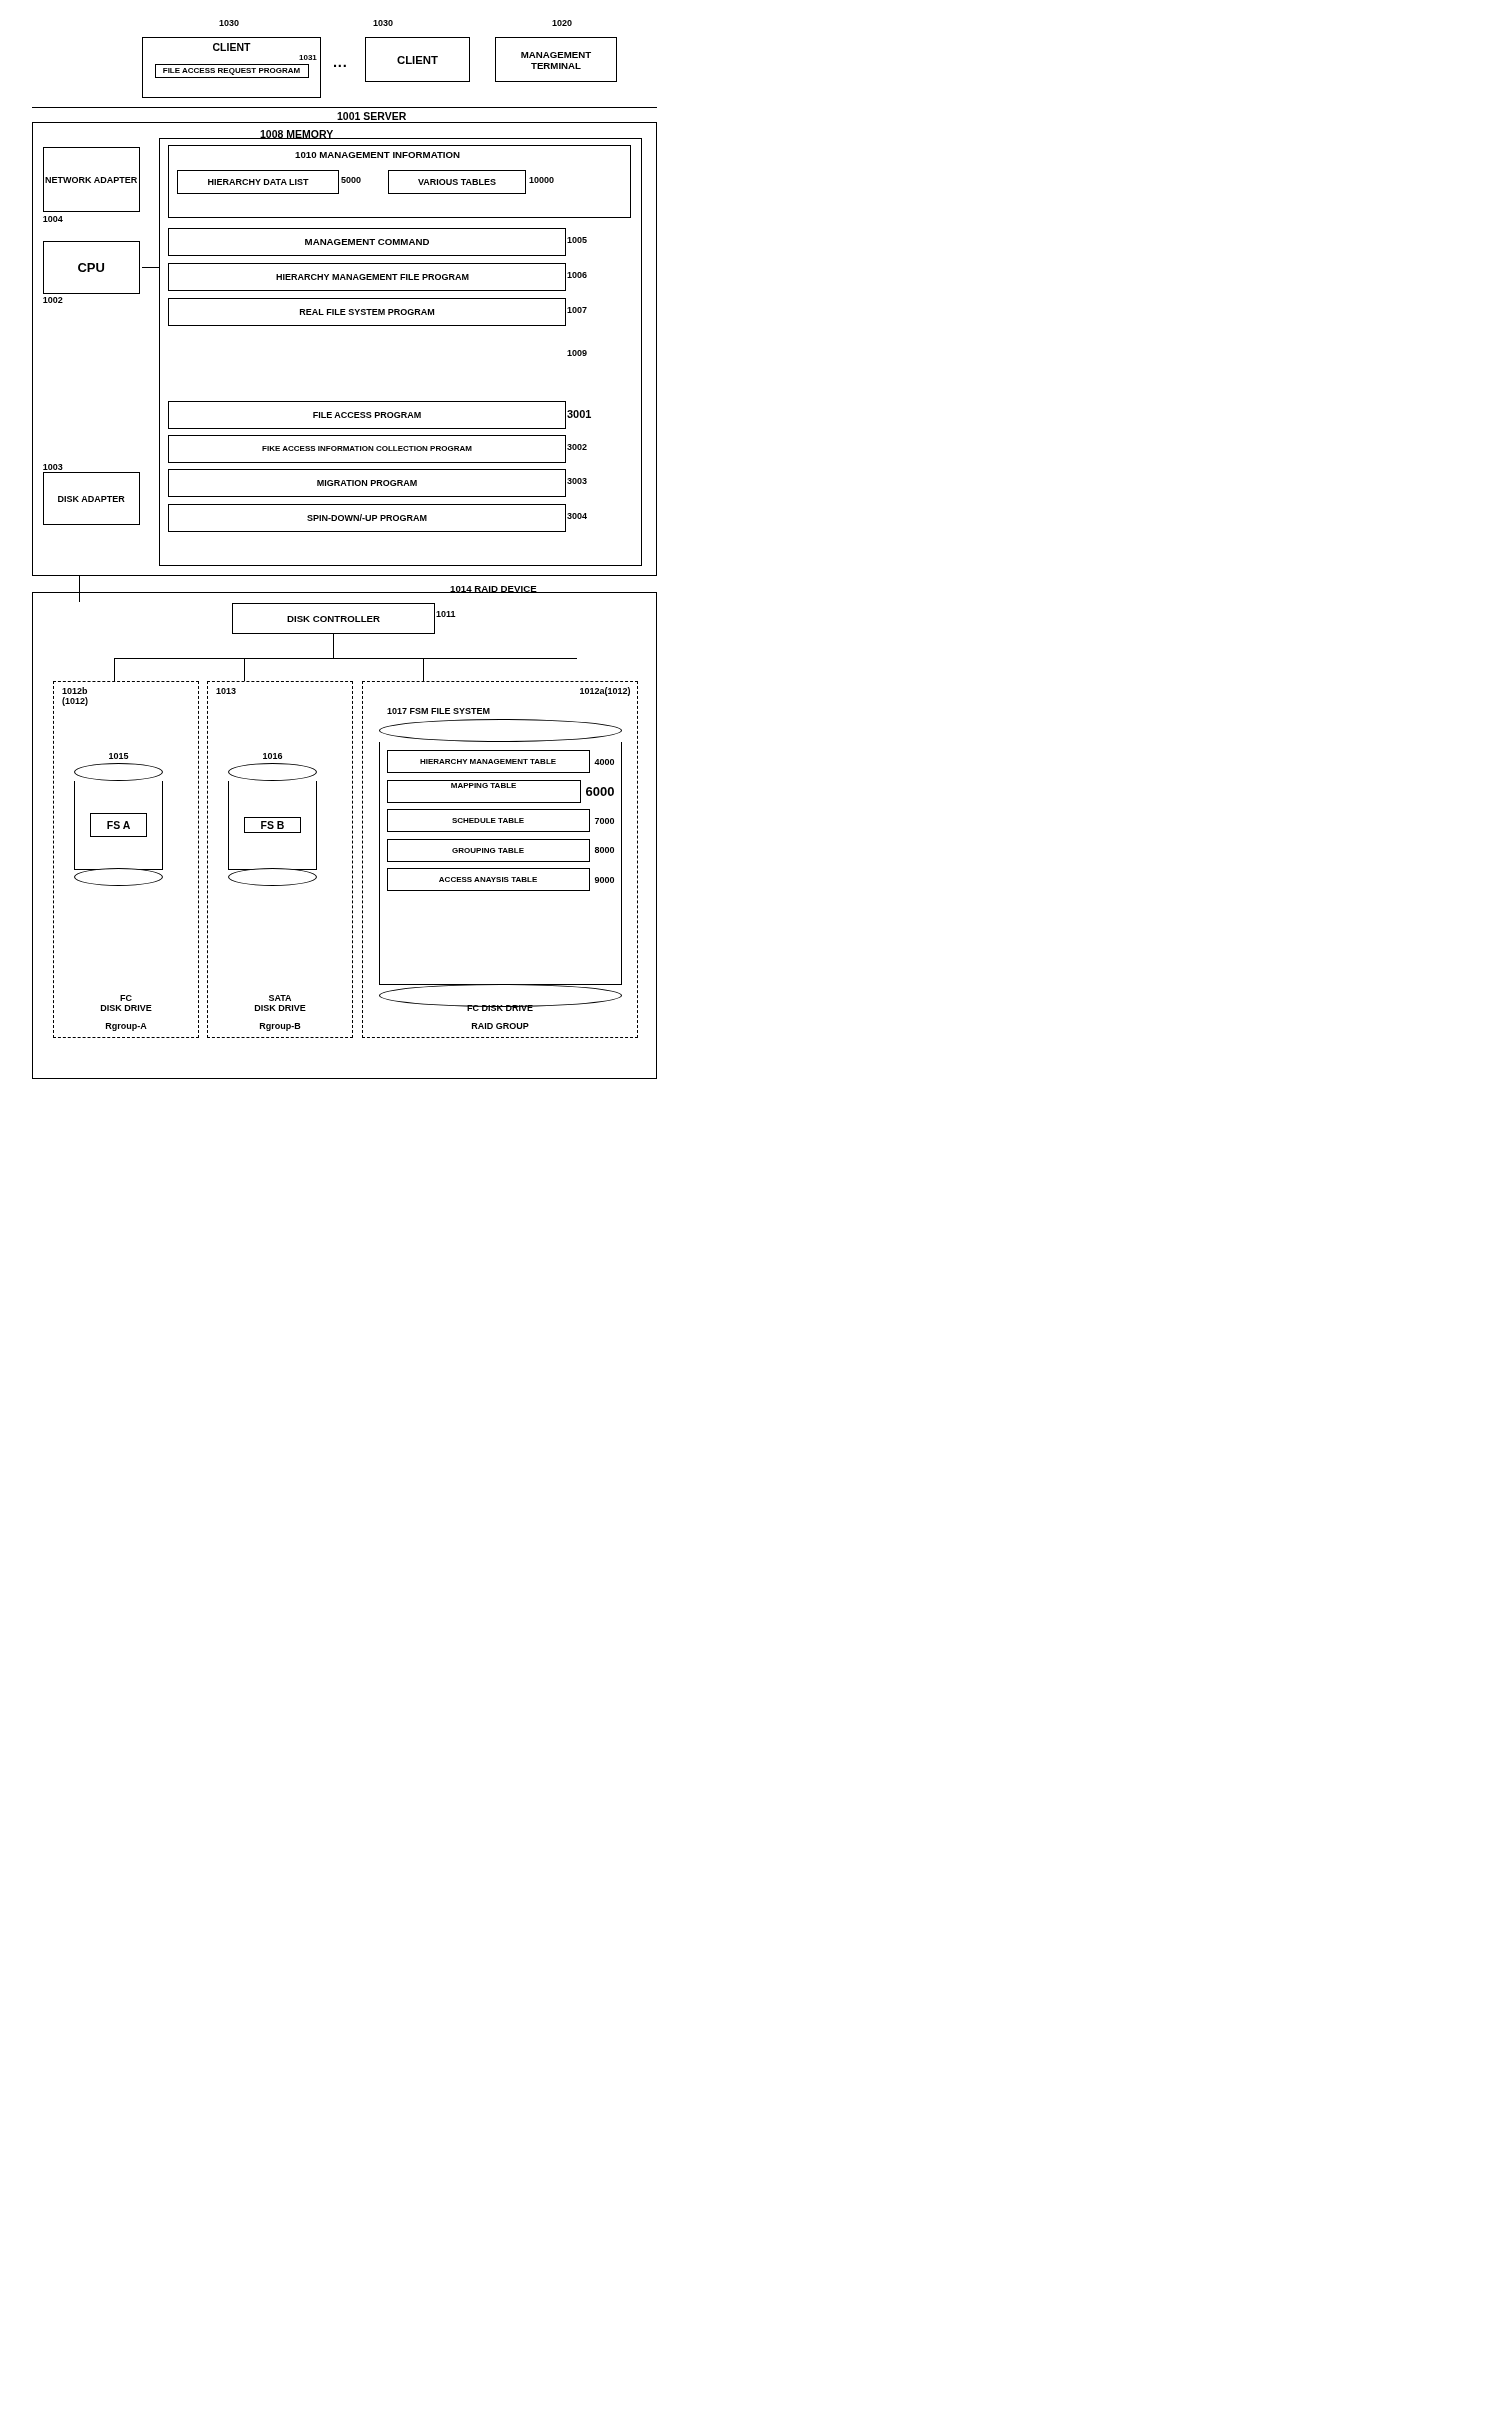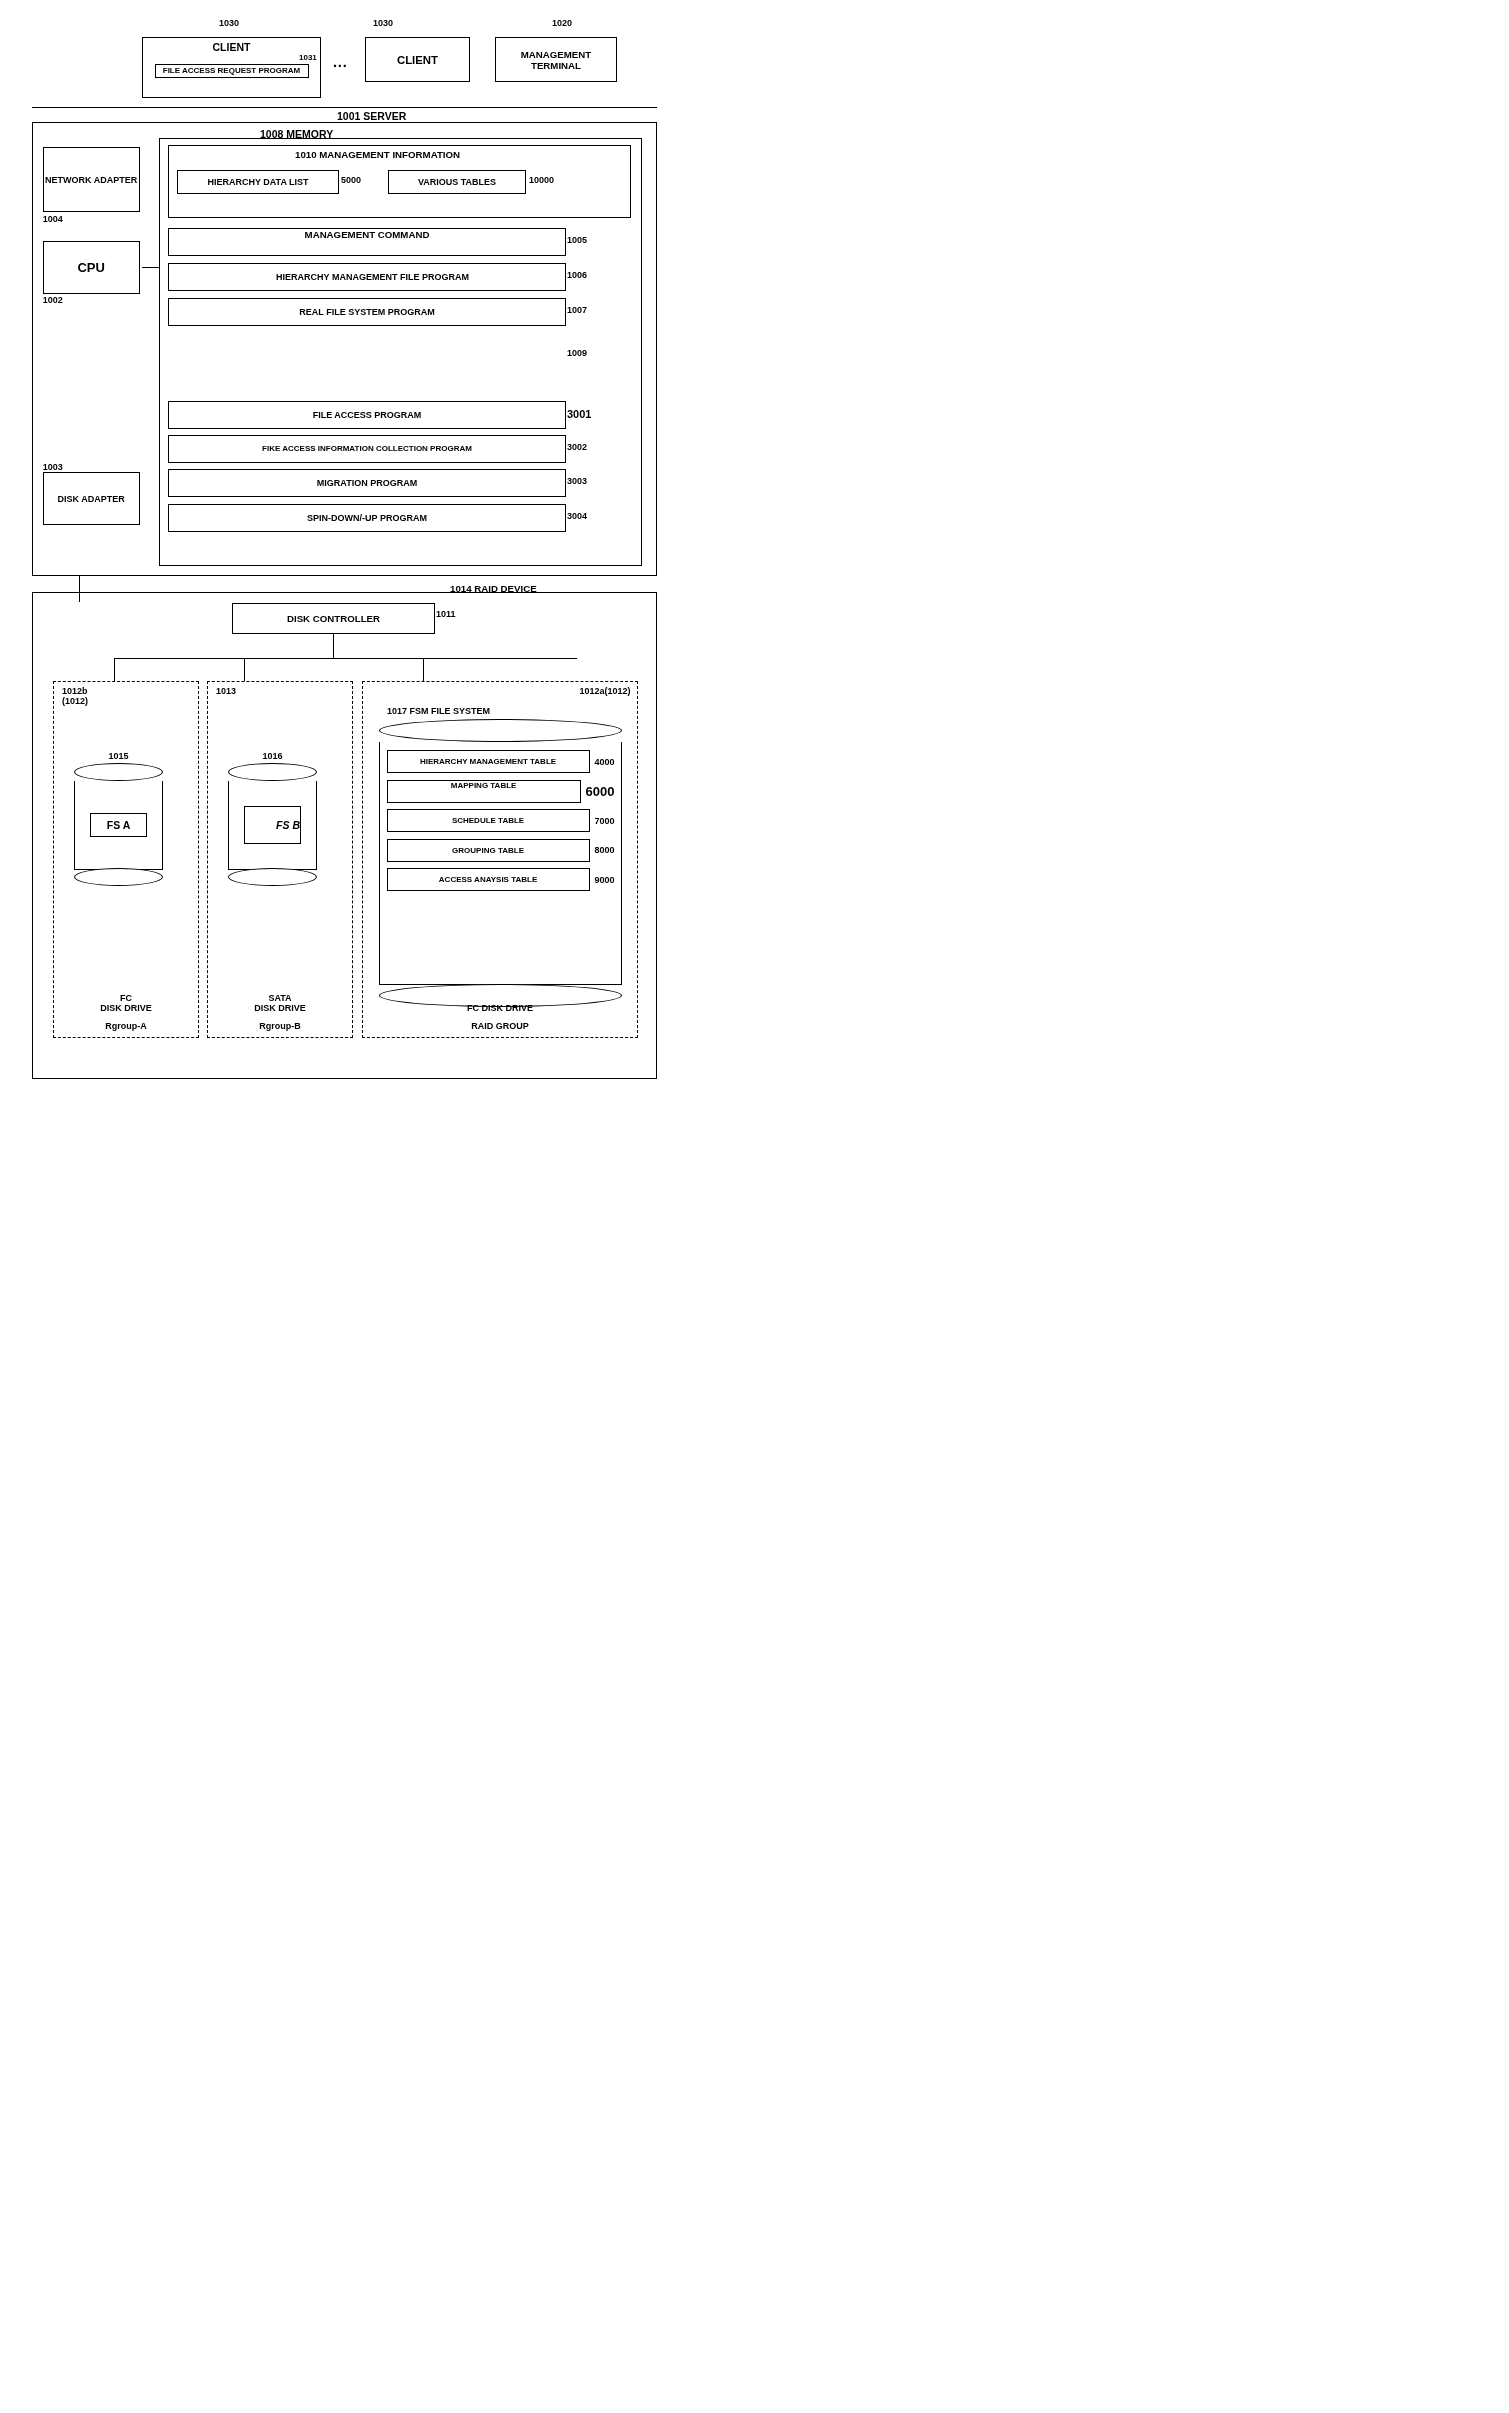--- a/index.html
+++ b/index.html
@@ -123,21 +123,21 @@
           <span>HIERARCHY DATA LIST</span>
         </div>
         <span style="position:absolute; left:172px; top:29px; font-size:9px; font-weight:bold;">5000</span>
 
         <div class="box-inline" style="position:absolute; left:219px; top:24px; width:138px; height:24px; display:flex; align-items:center; justify-content:center; font-size:9px;">
           <span>VARIOUS TABLES</span>
         </div>
         <span style="position:absolute; left:360px; top:29px; font-size:9px; font-weight:bold;">10000</span>
       </div>
 
-      <div class="box-inline" style="position:absolute; left:8px; top:89px; width:398px; height:28px; display:flex; justify-content:center;">
+      <div class="box-inline" style="position:absolute; left:8px; top:89px; width:398px; height:28px; display:flex; align-items:center; justify-content:center;">
         <span style="font-size:9.7px;">MANAGEMENT COMMAND</span>
       </div>
       <span style="position:absolute; left:407px; top:96px; font-size:9px; font-weight:bold;">1005</span>
 
       <div class="box-inline" style="position:absolute; left:8px; top:124px; width:398px; height:28px; display:flex; align-items:center; justify-content:center;padding-left:11px;">
         <span style="font-size:9px;">HIERARCHY MANAGEMENT FILE PROGRAM</span>
       </div>
       <span style="position:absolute; left:407px; top:131px; font-size:9px; font-weight:bold;">1006</span>
 
       <div class="box-inline" style="position:absolute; left:8px; top:159px; width:398px; height:28px; display:flex; align-items:center; justify-content:center;">
@@ -216,21 +216,21 @@
     </div>
 
     <div class="dashed-box" style="left:174px; top:88px; width:146px; height:357px;">
 
       <span style="position:absolute; left:8px; top:4px; font-size:9px; font-weight:bold;">1013</span>
 
       <div style="position:absolute; left:20px; top:69px; width:89px;">
         <span style="display:block; text-align:center; font-size:9px; font-weight:bold; margin-bottom:1.6px;">1016</span>
         <div style="width:89px; height:18px; border:1.6px solid #000; border-radius:50%; background:#fff;"></div>
         <div style="width:89px; height:89px; border-left:1.6px solid #000; border-right:1.6px solid #000; border-bottom:1.6px solid #000; background:#fff; display:flex; flex-direction:column; align-items:center; justify-content:center;">
-          <div class="box-inline" style="width:57px; height:38px; display:flex; align-items:center; justify-content:flex-end; font-size:10.5px;font-style:italic;">
+          <div class="box-inline" style="width:57px; height:16px; display:flex; align-items:center; justify-content:center; font-size:10.5px;">
             <span>FS B</span>
           </div>
         </div>
         <div style="width:89px; height:18px; border:1.6px solid #000; border-radius:50%; background:#fff; margin-top:-1.6px;"></div>
       </div>
 
       <div style="position:absolute; bottom:24px; left:0; width:100%; text-align:center; font-size:9px; font-weight:bold; white-space:pre-line;">SATA
 DISK DRIVE</div>
 
       <div style="position:absolute; bottom:6.5px; left:0; width:100%; text-align:center; font-size:9px; font-weight:bold;">Rgroup-B</div>

